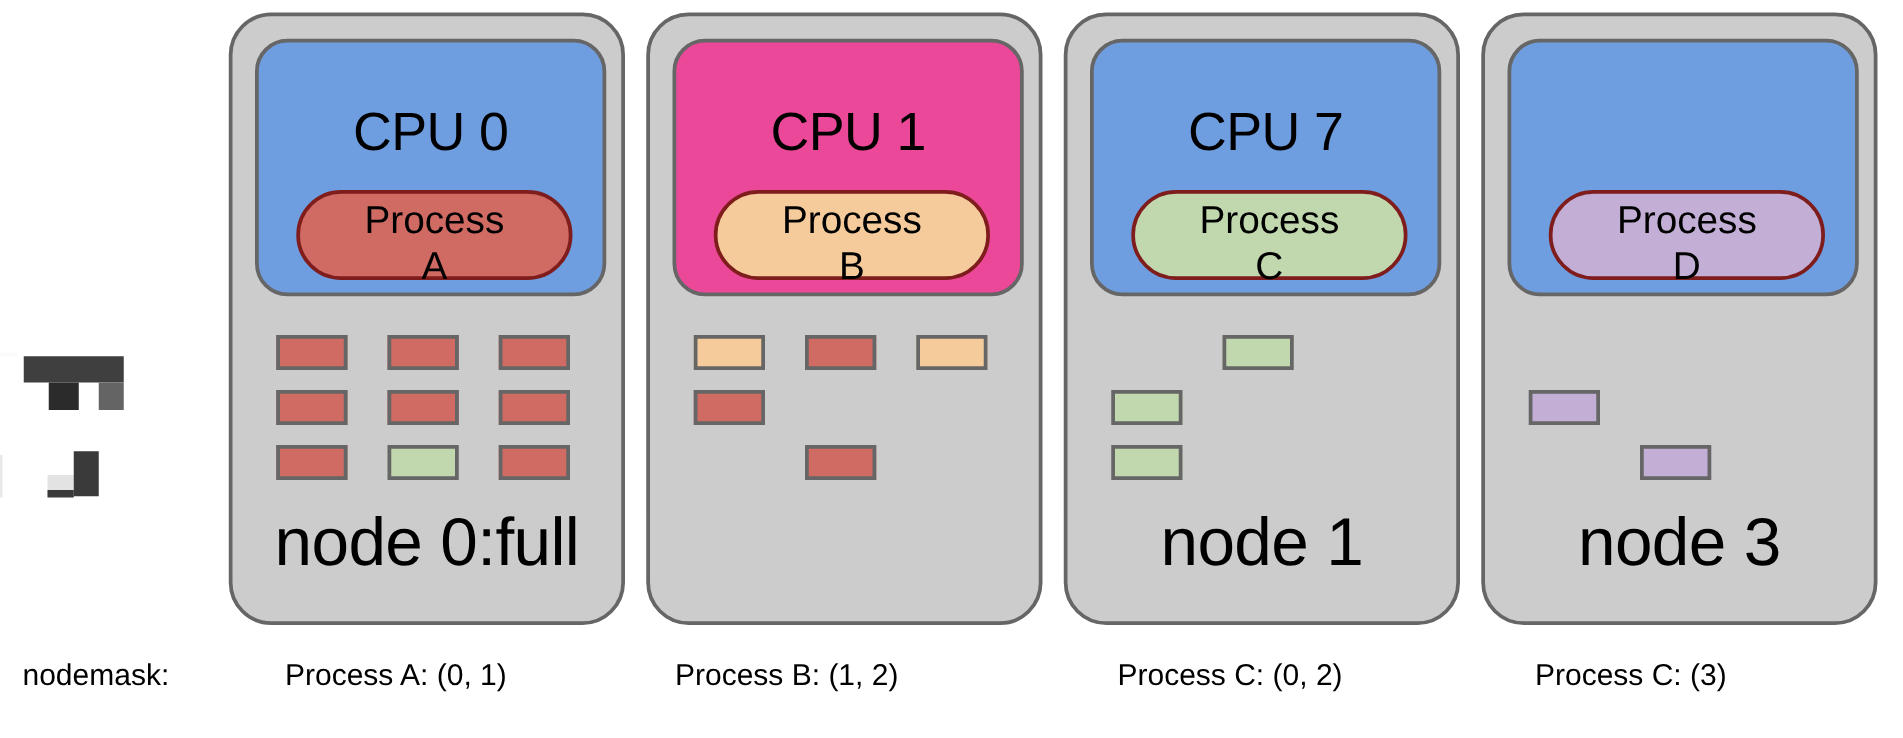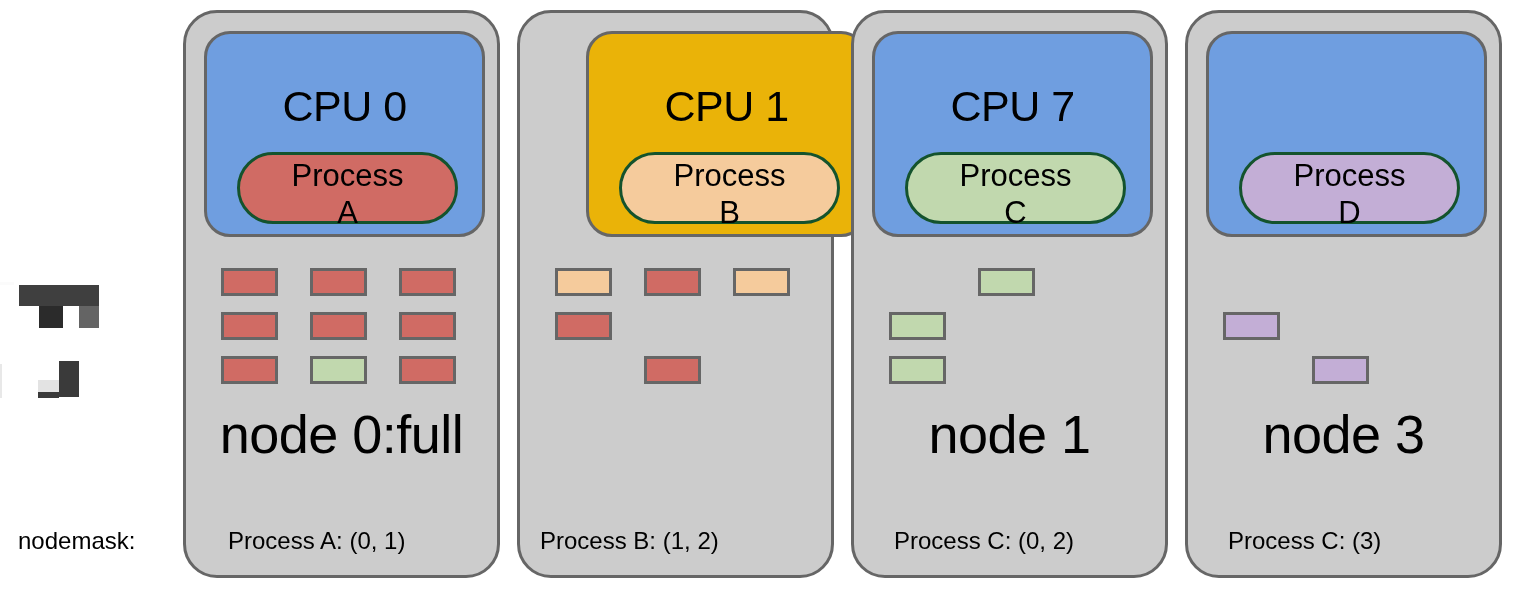--- a/index.html
+++ b/index.html
@@ -14,21 +14,21 @@
     overflow: hidden;
     font-family: "Liberation Sans", sans-serif;
     color: #000000;
   }
 
   
   .node {
     position: absolute;
     top: 10px;
     width: 317px;
-    height: 568px;
+    height: 490px;
     background: #cccccc;
     border: 3px solid #666666;
     border-radius: 34px;
     box-sizing: border-box;
   }
 
   
   .cpu-box {
     position: absolute;
     left: 18px;
@@ -51,21 +51,21 @@
     letter-spacing: -0.5px;
   }
 
   
   .proc-pill {
     position: absolute;
     left: 30px;
     top: 118px;
     width: 221px;
     height: 72px;
-    border: 3px solid #14532d;
+    border: 3px solid #7f1d1d;
     border-radius: 36px;
     box-sizing: border-box;
   }
   .proc-text {
     position: absolute;
     left: -20px;
     right: -20px;
     top: 4px;
     text-align: center;
     font-size: 31px;
@@ -152,21 +152,21 @@
         <div class="mem-block" style="left: 35px; top: 54px; background: rgb(208, 107, 100);"></div>
         <div class="mem-block" style="left: 124px; top: 54px; background: rgb(208, 107, 100);"></div>
         <div class="mem-block" style="left: 213px; top: 54px; background: rgb(208, 107, 100);"></div>
         <div class="mem-block" style="left: 35px; top: 98px; background: rgb(208, 107, 100);"></div>
         <div class="mem-block" style="left: 124px; top: 98px; background: rgb(193, 216, 174);"></div>
         <div class="mem-block" style="left: 213px; top: 98px; background: rgb(208, 107, 100);"></div>
       </div>
       <div class="node-caption">node 0:full</div>
     </div>
     <div class="node" style="left: 517px;">
-      <div class="cpu-box" style="background: #eab308; margin-left: 48px;">
+      <div class="cpu-box" style="background: #ec4899;">
         <div class="cpu-label">CPU 1</div>
         <div class="proc-pill" style="background: rgb(245, 203, 156);">
           <div class="proc-text">Process</div>
           <div class="proc-text" style="top: 41px;">B</div>
         </div>
       </div>
       <div class="mem-grid">
         <div class="mem-block" style="left: 35px; top: 10px; background: rgb(245, 203, 156);"></div>
         <div class="mem-block" style="left: 124px; top: 10px; background: rgb(208, 107, 100);"></div>
         <div class="mem-block" style="left: 213px; top: 10px; background: rgb(245, 203, 156);"></div>

